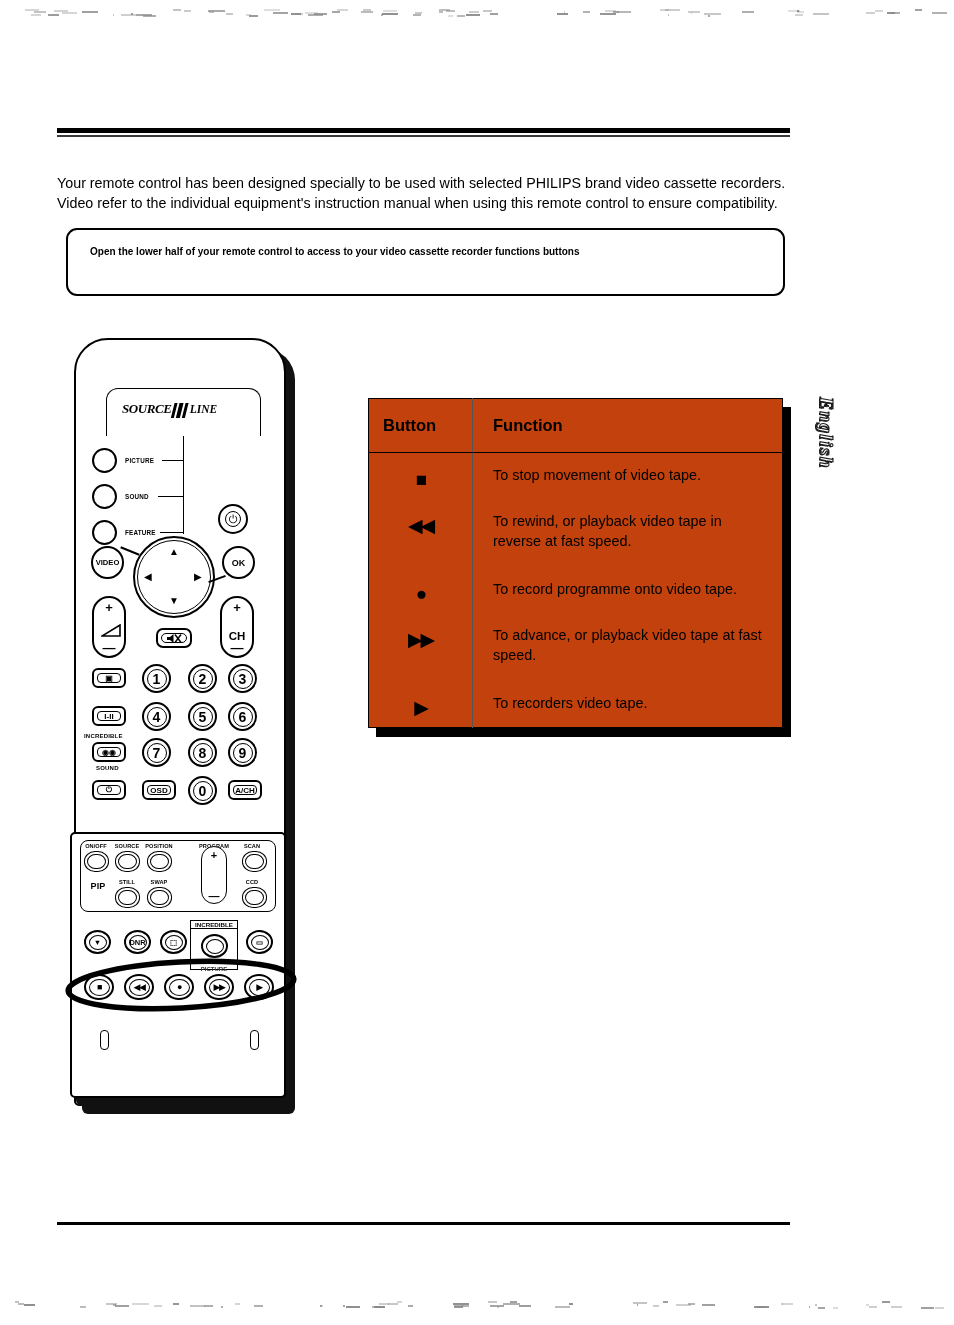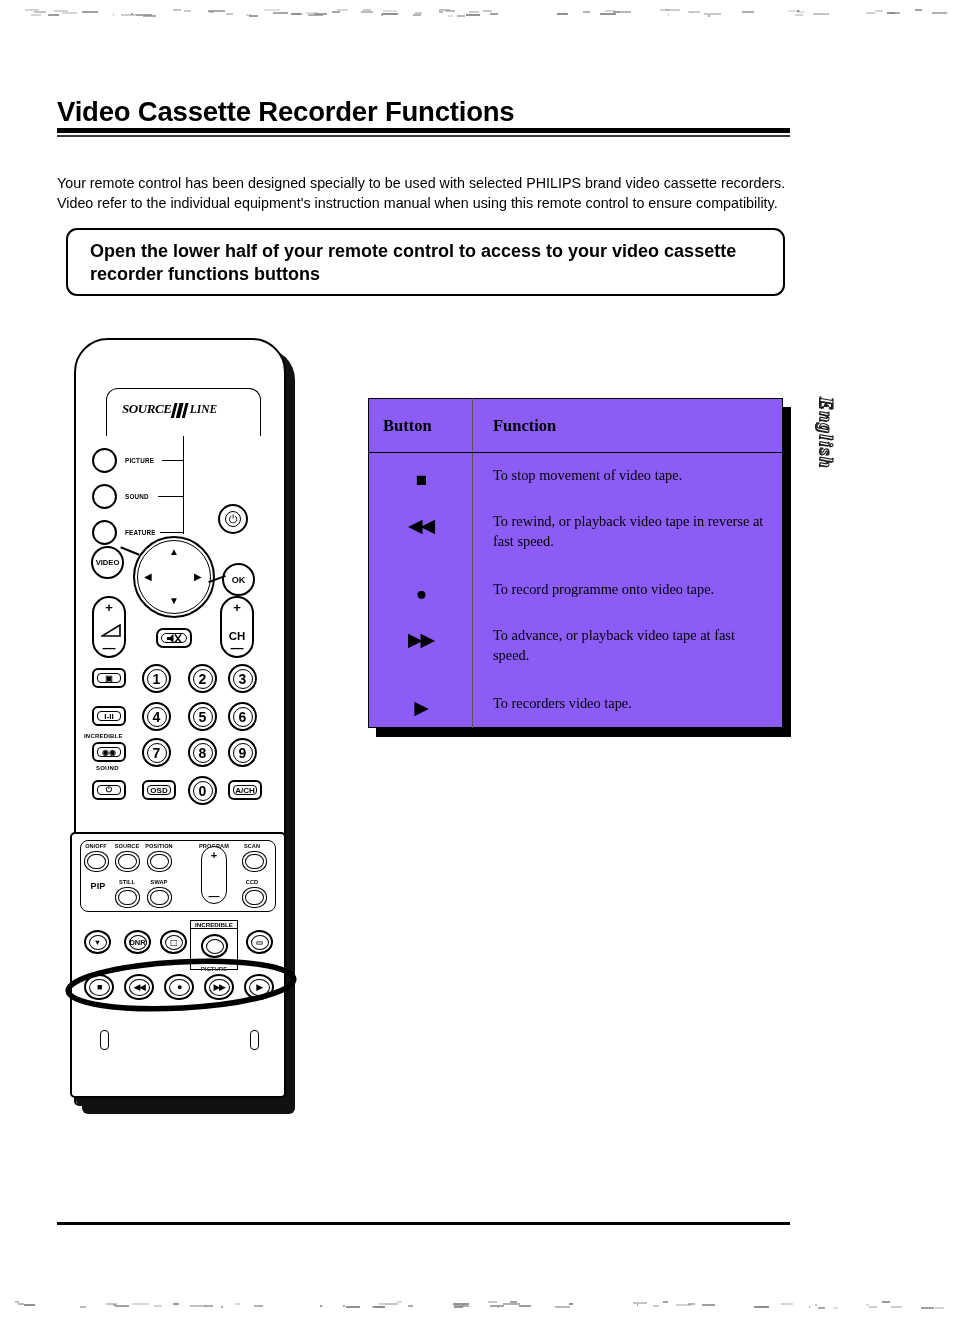--- a/index.html
+++ b/index.html
@@ -82,21 +82,21 @@
     height: 68px;
     border: 2.2px solid #000;
     border-radius: 11px;
     box-sizing: border-box;
   }
   .callout-text {
     position: absolute;
     left: 22px;
     top: 10px;
     width: 678px;
-    font-size: 18px;
+    font-size: 10px;
     font-weight: bold;
     line-height: 23px;
   }
 
   
   .lang-tab {
     position: absolute;
     left: 796px;
     top: 382px;
     width: 60px;
@@ -134,26 +134,25 @@
     width: 415px;
     height: 330px;
     background: #000;
   }
   .vcr-table {
     position: absolute;
     left: 0;
     top: 0;
     width: 415px;
     height: 330px;
-    background: #8b5cf6;
+    background: #c2410c;
     border: 1.6px solid #000;
     box-sizing: border-box;
     border-collapse: collapse;
     table-layout: fixed;
-    font-family: Liberation Serif, serif;
   }
   .vcr-table col.c1 { width: 104px; }
   .vcr-table th, .vcr-table td {
     border: 0;
     padding: 0;
     vertical-align: top;
   }
   .vcr-table thead th {
     height: 53px;
     border-bottom: 1.6px solid #000;
@@ -313,21 +312,21 @@
     border-radius: 50%;
     box-sizing: border-box;
     display: flex;
     align-items: center;
     justify-content: center;
     font-size: 7.6px;
     font-weight: bold;
     background: #fff;
   }
   .pill-round.vid { left: 21px; top: 208px; }
-  .pill-round.ok  { left: 152px; top: 225px; font-size: 9px; }
+  .pill-round.ok  { left: 152px; top: 208px; font-size: 9px; }
 
   
   .dpad-outer {
     position: absolute;
     left: 63px;
     top: 198px;
     width: 82px;
     height: 82px;
     border: 2.6px solid #000;
     border-radius: 50%;
@@ -727,21 +726,20 @@
       <span style="left: 291.411px; width: 9.57792px; top: 6.70499px; opacity: 0.92;"></span>
       <span style="left: 272.98px; width: 15.0074px; top: 6.30537px; opacity: 0.77;"></span>
       <span style="left: 448.01px; width: 5.3704px; top: 8.81638px; opacity: 0.27;"></span>
       <span style="left: 445.644px; width: 9.02697px; top: 3.92811px; opacity: 0.55;"></span>
       <span style="left: 707.563px; width: 2.06847px; top: 8.98523px; opacity: 0.71;"></span>
       <span style="left: 412.771px; width: 8.30066px; top: 8.1592px; opacity: 0.64;"></span>
       <span style="left: 797.074px; width: 2.39837px; top: 3.61042px; opacity: 0.94;"></span>
       <span style="left: 438.86px; width: 4.44872px; top: 4.8782px; opacity: 0.58;"></span>
     </div>
 
-  <h1 class="page-title">Video Cassette Recorder Functions</h1>
   <div class="title-rule"></div>
   <div class="title-rule-thin"></div>
 
   <p class="intro">Your remote control has been designed specially to be used with selected PHILIPS brand video cassette recorders. Video refer to the individual equipment's instruction manual when using this remote control to ensure compatibility.</p>
 
   <div class="callout">
     <div class="callout-text">Open the lower half of your remote control to access to your video cassette recorder functions buttons</div>
   </div>
 
   <div class="lang-tab">

